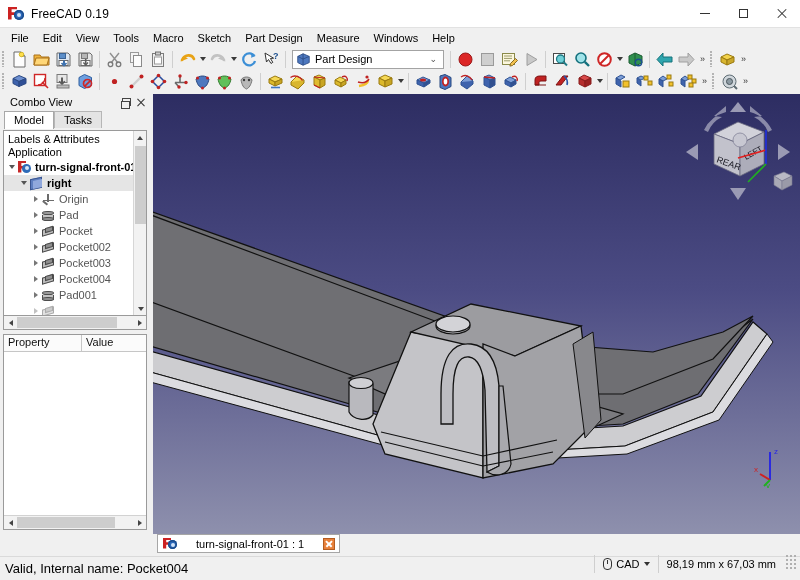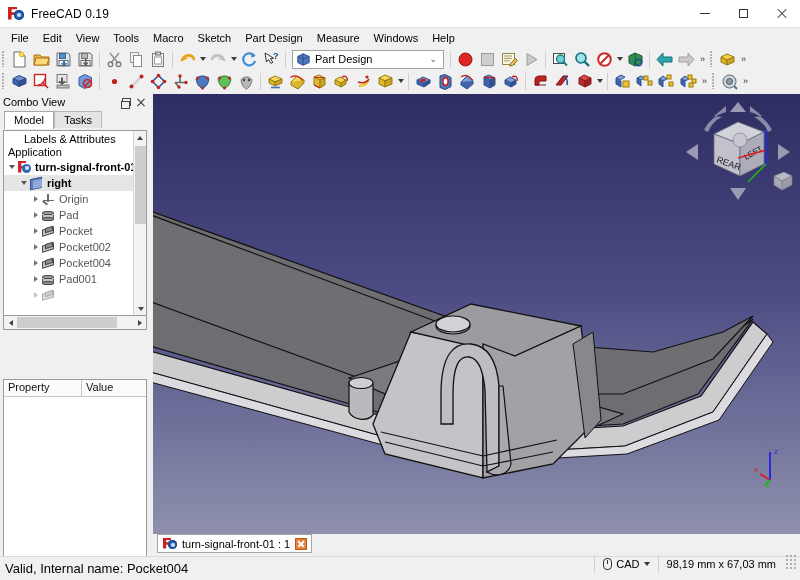--- a/index.html
+++ b/index.html
@@ -95,21 +95,21 @@
   .overflow {
     width: 11px; height: 20px; display: flex; align-items: center; justify-content: center;
     font-size: 9px; color: #333; flex: none;
   }
 
   
   .combo {
     position: absolute; left: 0; top: 94px; width: 150px; height: 440px; background: #f0f0f0;
   }
   .combo-title {
-    height: 16px; display: flex; align-items: center; padding-left: 3px;
+    height: 16px; display: flex; align-items: center; padding-left: 10px;
     font-size: 11px; color: #000;
   }
   .combo-title .dock-btns { margin-left: auto; display: flex; gap: 5px; padding-right: 5px; align-items: center; }
   .dock-undock { width: 9px; height: 8px; border: 1px solid #444; position: relative; }
   .dock-undock:before { content:""; position:absolute; left:-2px; top:2px; width:7px; height:6px; border:1px solid #444; background:#f0f0f0;}
   .dock-x { position: relative; width: 9px; height: 9px; }
   .dock-x:before, .dock-x:after {
     content: ""; position: absolute; left: 0; top: 4px; width: 10px; height: 1px; background: #333;
   }
   .dock-x:before { transform: rotate(45deg); } .dock-x:after { transform: rotate(-45deg); }
@@ -118,21 +118,21 @@
   .tab {
     height: 17px; padding: 0 9px; font-size: 11px; line-height: 16px;
     background: #e4e4e4; border: 1px solid #b6b6b6; border-bottom: none; color: #000;
   }
   .tab.active { background: #ffffff; height: 18px; line-height: 17px; border-color: #a8a8a8; }
 
   .tree-box {
     position: absolute; left: 3px; top: 36px; width: 144px; height: 186px;
     background: #fff; border: 1px solid #9a9a9a; overflow: hidden;
   }
-  .tree-head { font-size: 11px; padding: 2px 0 1px 20px; color: #000; }
+  .tree-head { font-size: 11px; padding: 2px 0 1px 4px; color: #000; }
   .tree-app  { font-size: 11px; padding: 0 0 1px 4px; color: #000; }
   .trow { display: flex; align-items: center; height: 16px; font-size: 11px; white-space: nowrap; }
   .trow.sel { background: #e5e5e5; }
   .tw { display: inline-block; flex: none; }
   .arrow-r, .arrow-d {
     width: 11px; height: 16px; display: flex; align-items: center; justify-content: center;
     color: #6d6d6d; font-size: 8px; flex: none;
   }
   .arrow-r:after { content: ""; border-top: 3.5px solid transparent; border-bottom: 3.5px solid transparent; border-left: 4px solid #777; }
   .arrow-d:after { content: ""; border-left: 3.5px solid transparent; border-right: 3.5px solid transparent; border-top: 4px solid #555; }
@@ -175,21 +175,21 @@
     background: #f2f2f2; border: 1px solid #9a9a9a; border-top: none; display: flex; align-items: center;
   }
   .sb-l, .sb-r { width: 13px; height: 12px; display: flex; align-items: center; justify-content: center; }
   .sb-l:after { content: ""; border-top: 3.5px solid transparent; border-bottom: 3.5px solid transparent; border-right: 4px solid #444; }
   .sb-r:after { content: ""; border-top: 3.5px solid transparent; border-bottom: 3.5px solid transparent; border-left: 4px solid #444; }
   .sb-thumb-h { width: 100px; height: 11px; background: #cdcdcd; }
 
   
   .prop-box {
     position: absolute; left: 3px; top: 240px; width: 144px; height: 196px;
-    background: #fff; border: 1px solid #9a9a9a; margin-top: 45px;
+    background: #fff; border: 1px solid #9a9a9a;
   }
   .prop-head { height: 17px; display: flex; border-bottom: 1px solid #c6c6c6; background: #fbfbfb; }
   .prop-head div { font-size: 11px; padding: 1px 0 0 4px; color: #111; }
   .ph-prop { width: 78px; border-right: 1px solid #c6c6c6; }
   .prop-scroll-h {
     position: absolute; left: 0; bottom: 0; width: 142px; height: 14px;
     background: #f2f2f2; border-top: 1px solid #d2d2d2; display: flex; align-items: center;
   }
 
   
@@ -206,21 +206,21 @@
   
   .axiscross { position: absolute; right: 8px; bottom: 46px; width: 40px; height: 44px; }
 
   
   .mdi-tabbar {
     position: absolute; left: 153px; top: 534px; width: 647px; height: 22px;
     background: #f0f0f0; display: flex; align-items: flex-start; padding-left: 4px;
   }
   .mdi-tab {
     height: 19px; background: #fff; border: 1px solid #a6a6a6;
-    display: flex; align-items: center; gap: 5px; padding: 0 4px 0 5px; font-size: 11px;
+    display: flex; align-items: center; gap: 19px; padding: 0 4px 0 5px; font-size: 11px;
   }
   .mdi-close {
     width: 12px; height: 12px; background: #e8803a; border: 1px solid #b45c20;
     position: relative; flex: none;
   }
   .mdi-close:before, .mdi-close:after {
     content: ""; position: absolute; left: 1px; top: 4.5px; width: 8px; height: 1.5px; background: #fff;
   }
   .mdi-close:before { transform: rotate(45deg); } .mdi-close:after { transform: rotate(-45deg); }
 
@@ -771,20 +771,29 @@
       <div class="trow">
         <span class="tw" style="width:26px"></span>
         <span class="arrow-r"></span>
         <span class="tico ic-pocket">
             <i class="k1"></i>
             <i class="k2"></i>
           </span>
         <span class="tlabel grey">Pocket002</span>
       </div>
 
+      <div class="trow">
+        <span class="tw" style="width:26px"></span>
+        <span class="arrow-r"></span>
+        <span class="tico ic-pocket">
+            <i class="k1"></i>
+            <i class="k2"></i>
+          </span>
+        <span class="tlabel grey">Pocket003</span>
+      </div>
 
       <div class="trow">
         <span class="tw" style="width:26px"></span>
         <span class="arrow-r"></span>
         <span class="tico ic-pocket">
             <i class="k1"></i>
             <i class="k2"></i>
           </span>
         <span class="tlabel grey">Pocket004</span>
       </div>

